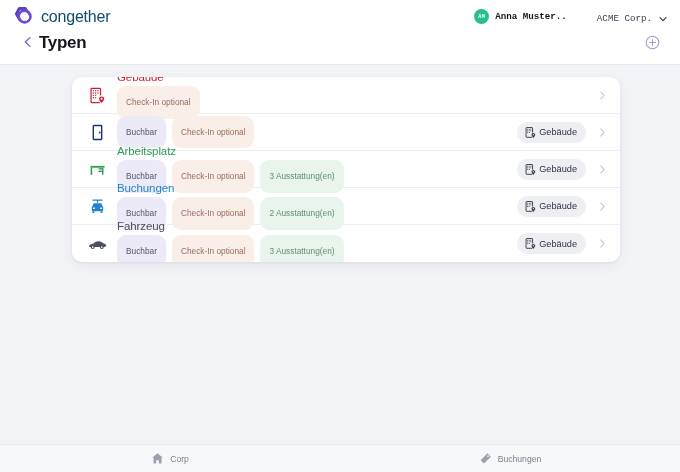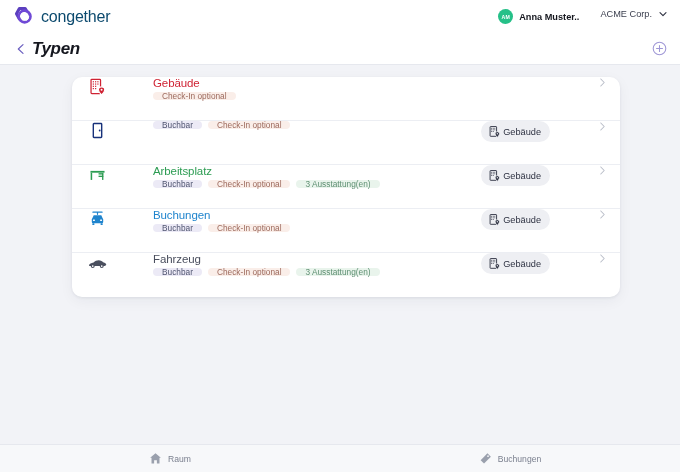--- a/index.html
+++ b/index.html
@@ -43,22 +43,23 @@
   #brand .brand-name {
     font-size: 16px;
     font-weight: 400;
     letter-spacing: -0.2px;
     color: #0c4a6e;
   }
 
   #topbar-right {
     margin-left: auto;
     display: flex;
-    align-items: flex-start;
-    gap: 21px;
+    align-items: flex-end;
+    gap: 30px;
+    font-family: Liberation Mono, monospace;
   }
 
   #user-chip {
     display: flex;
     align-items: center;
     gap: 6px;
   }
 
   #user-chip .avatar {
     width: 15px;
@@ -92,25 +93,24 @@
     font-size: 9.2px;
     color: #3d4150;
     white-space: nowrap;
   }
 
   
   #page-header {
     height: 32px;
     background: #ffffff;
     display: flex;
-    align-items: center;
-    padding: 0 12px;
+    align-items: flex-start;
+    padding: 0 19px;
     border-bottom: 1px solid #e6e8ee;
     position: relative;
-    font-style: italic;
   }
 
   #back-button {
     width: 18px;
     height: 18px;
     display: flex;
     align-items: center;
     justify-content: center;
     flex: none;
     cursor: pointer;
@@ -142,26 +142,25 @@
 
   #type-card {
     background: #ffffff;
     border-radius: 10px;
     overflow: hidden;
     box-shadow: 0 1px 3px rgba(25,30,60,0.07), 0 4px 14px rgba(25,30,60,0.05);
   }
 
   .type-row {
     display: flex;
-    align-items: flex-start;
-    height: 44px;
+    align-items: center;
+    height: 37px;
     padding: 0 10px 0 8px;
     border-bottom: 1px solid #eceef3;
     cursor: pointer;
-    gap: 36px;
   }
   .type-row:last-child { border-bottom: none; }
 
   .row-icon {
     width: 34px;
     flex: none;
     display: flex;
     align-items: center;
     justify-content: center;
   }
@@ -184,21 +183,21 @@
 
   .row-badges {
     display: flex;
     align-items: center;
     gap: 6px;
   }
 
   .badge {
     font-size: 8.3px;
     line-height: 1;
-    padding: 0 9px;
+    padding: 12px 9px;
     border-radius: 9px;
     white-space: nowrap;
   }
   .badge-bookable { background: #eceaf6; color: #4f5470; }
   .badge-checkin  { background: #faeee9; color: #9d6a5d; }
   .badge-equip    { background: #e9f4ec; color: #5e8f72; }
 
   .row-parent-chip {
     display: inline-flex;
     align-items: center;
@@ -438,20 +437,21 @@
           <rect x="12.7" y="11.1" width="2.1" height="1.5" rx="0.4" fill="#ffffff"></rect>
           <rect x="4.5" y="15.1" width="2.3" height="1.8" rx="0.5" fill="#1f84cd"></rect>
           <rect x="13.2" y="15.1" width="2.3" height="1.8" rx="0.5" fill="#1f84cd"></rect>
         </svg>
       </div>
       <div class="row-body">
         <div class="row-title" style="color:#1f84cd">Buchungen</div>
         <div class="row-badges">
           <span class="badge badge-bookable">Buchbar</span>
           <span class="badge badge-checkin">Check-In optional</span>
+          <span class="badge badge-equip">2 Ausstattung(en)</span>
         </div>
       </div>
       <div class="row-parent-chip">
         <span>
           <svg width="13" height="13" viewBox="0 0 20 20">
             <rect x="3.2" y="2.4" width="10" height="15" rx="0.8" fill="none" stroke="#2c3040" stroke-width="1.4"></rect>
             <g fill="#2c3040">
               <rect x="5" y="4.4" width="1.3" height="1.3"></rect>
                 <rect x="7.4" y="4.4" width="1.3" height="1.3"></rect>
                 <rect x="9.8" y="4.4" width="1.3" height="1.3"></rect>
@@ -523,21 +523,21 @@
 </div>
 
 <div id="bottom-nav">
 
   <div class="nav-item">
     <span>
       <svg width="13" height="13" viewBox="0 0 16 16">
         <path d="M8 1.6 L1.4 7.2 h1.7 v7 h3.2 v-4.1 h3.4 v4.1 h3.2 v-7 h1.7 z" fill="#9aa0ad"></path>
       </svg>
     </span>
-    <span class="nav-label">Raum</span>
+    <span class="nav-label">Corp</span>
   </div>
 
 
   <div class="nav-item">
     <span>
       <svg width="13" height="13" viewBox="0 0 16 16">
         <path d="M10.4 1.6 L14.6 5.8 L6.2 14.2 L2 10 z" fill="#9aa0ad"></path>
         <circle cx="11.1" cy="5.1" r="1.05" fill="#f7f8fa"></circle>
       </svg>
     </span>

